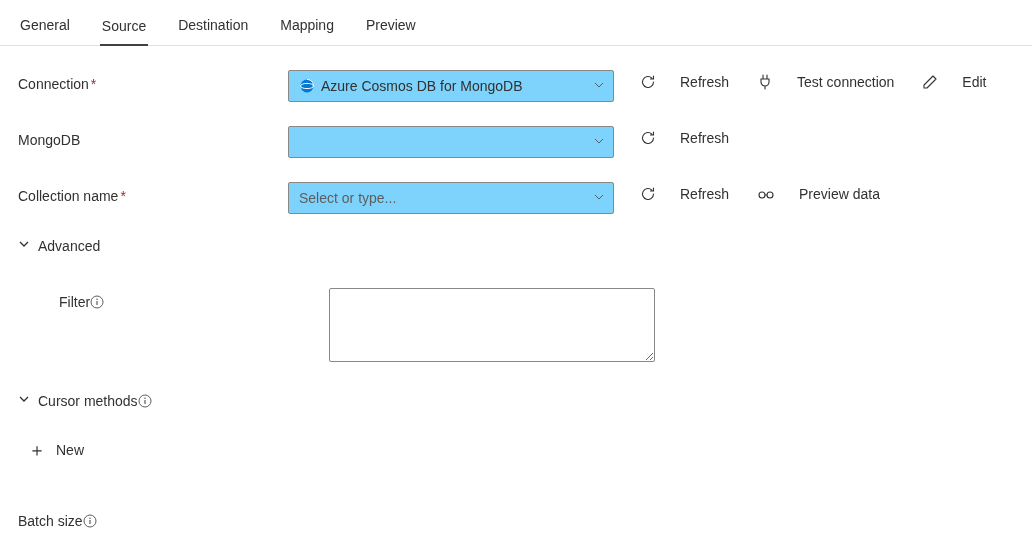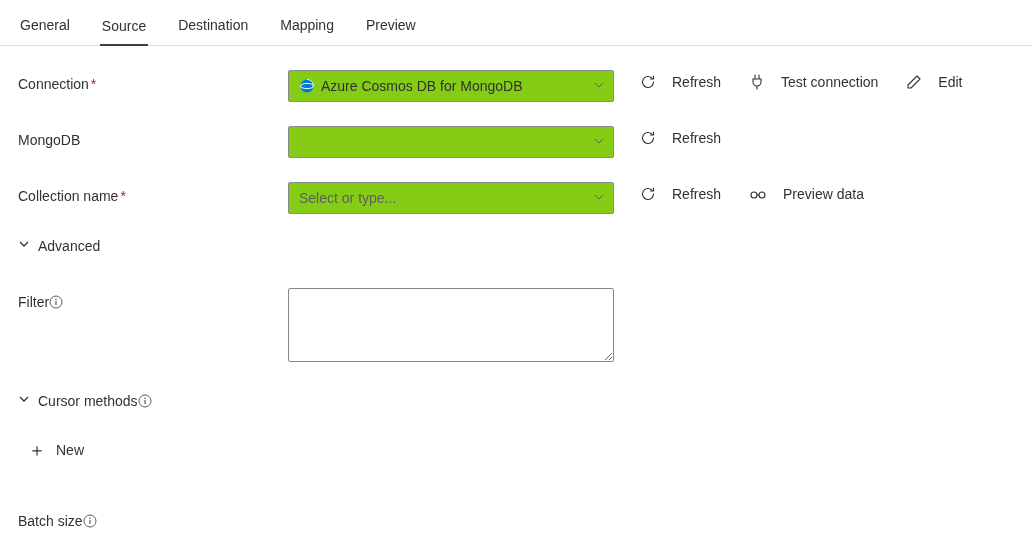--- a/index.html
+++ b/index.html
@@ -60,32 +60,32 @@
     .actions-col {
       display: flex;
       align-items: center;
       gap: 28px;
       padding-left: 22px;
       padding-top: 4px;
     }
     .action {
       display: inline-flex;
       align-items: center;
-      gap: 16px;
+      gap: 24px;
       cursor: pointer;
       color: #323130;
     }
     .action svg { flex-shrink: 0; }
     .select, .textinput {
       width: 326px;
       height: 32px;
       border: 1px solid #8a8886;
       border-radius: 2px;
       padding: 0 30px 0 10px;
-      background: #84cc16;
+      background: #7dd3fc;
       position: relative;
       display: flex;
       align-items: center;
       gap: 6px;
     }
     .select .chev {
       position: absolute;
       right: 8px;
       top: 50%;
       transform: translateY(-50%);
@@ -255,21 +255,21 @@
     <div class="label-col section">
       <span class="section-toggle">
         <svg width="12" height="12" viewBox="0 0 12 12">
             <path d="M2 4l4 4 4-4" stroke="#323130" stroke-width="1.3" fill="none"></path>
           </svg>
         <span>Advanced</span>
       </span>
     </div>
   </div>
 
-  <div class="row" style="margin-bottom:28px;">
+  <div class="row" style="margin-bottom:28px;margin-left:41px;">
     <div class="label-col">
       <span>Filter</span>
       <span class="info-icon">
         <svg width="14" height="14" viewBox="0 0 14 14">
             <circle cx="7" cy="7" r="6" fill="none" stroke="#605e5c" stroke-width="1"></circle>
             <circle cx="7" cy="4.2" r="0.8" fill="#605e5c"></circle>
             <rect x="6.4" y="6" width="1.2" height="4" fill="#605e5c"></rect>
           </svg>
       </span>
     </div>

